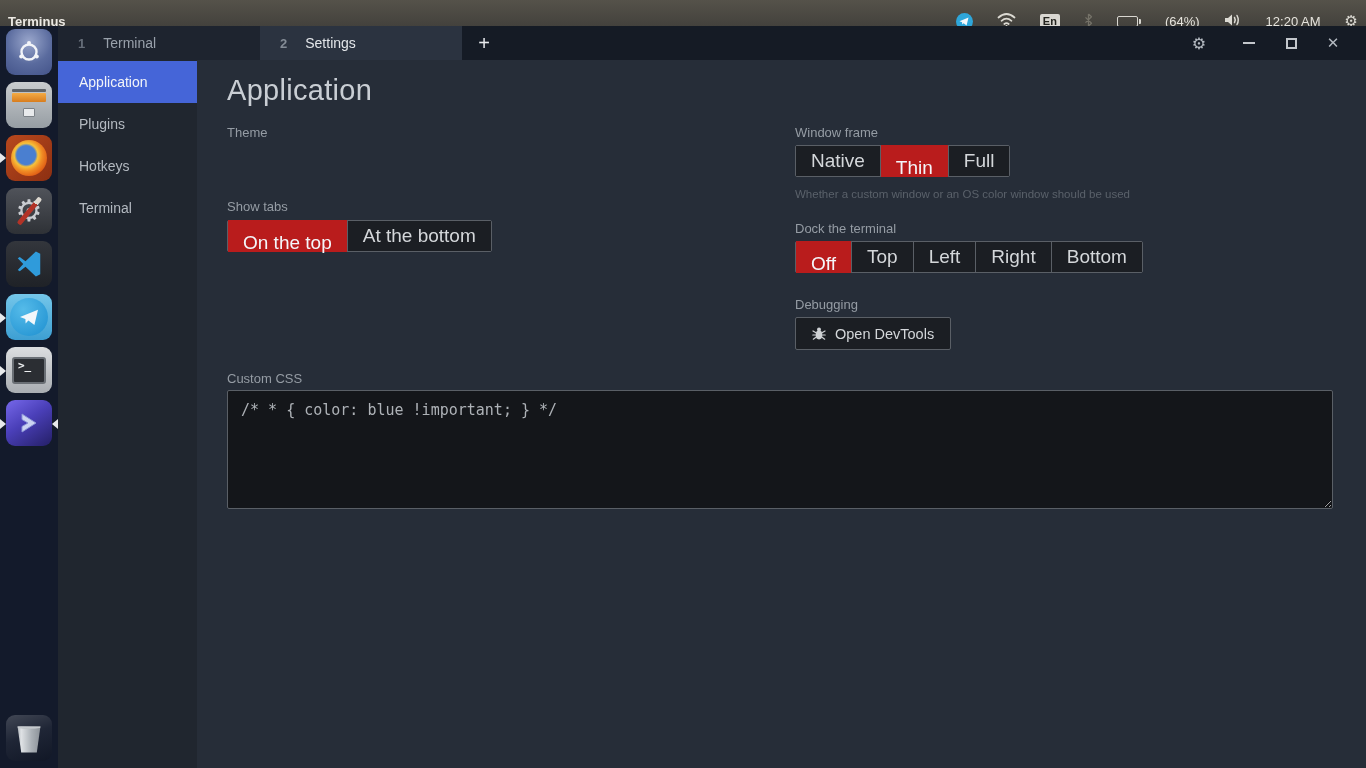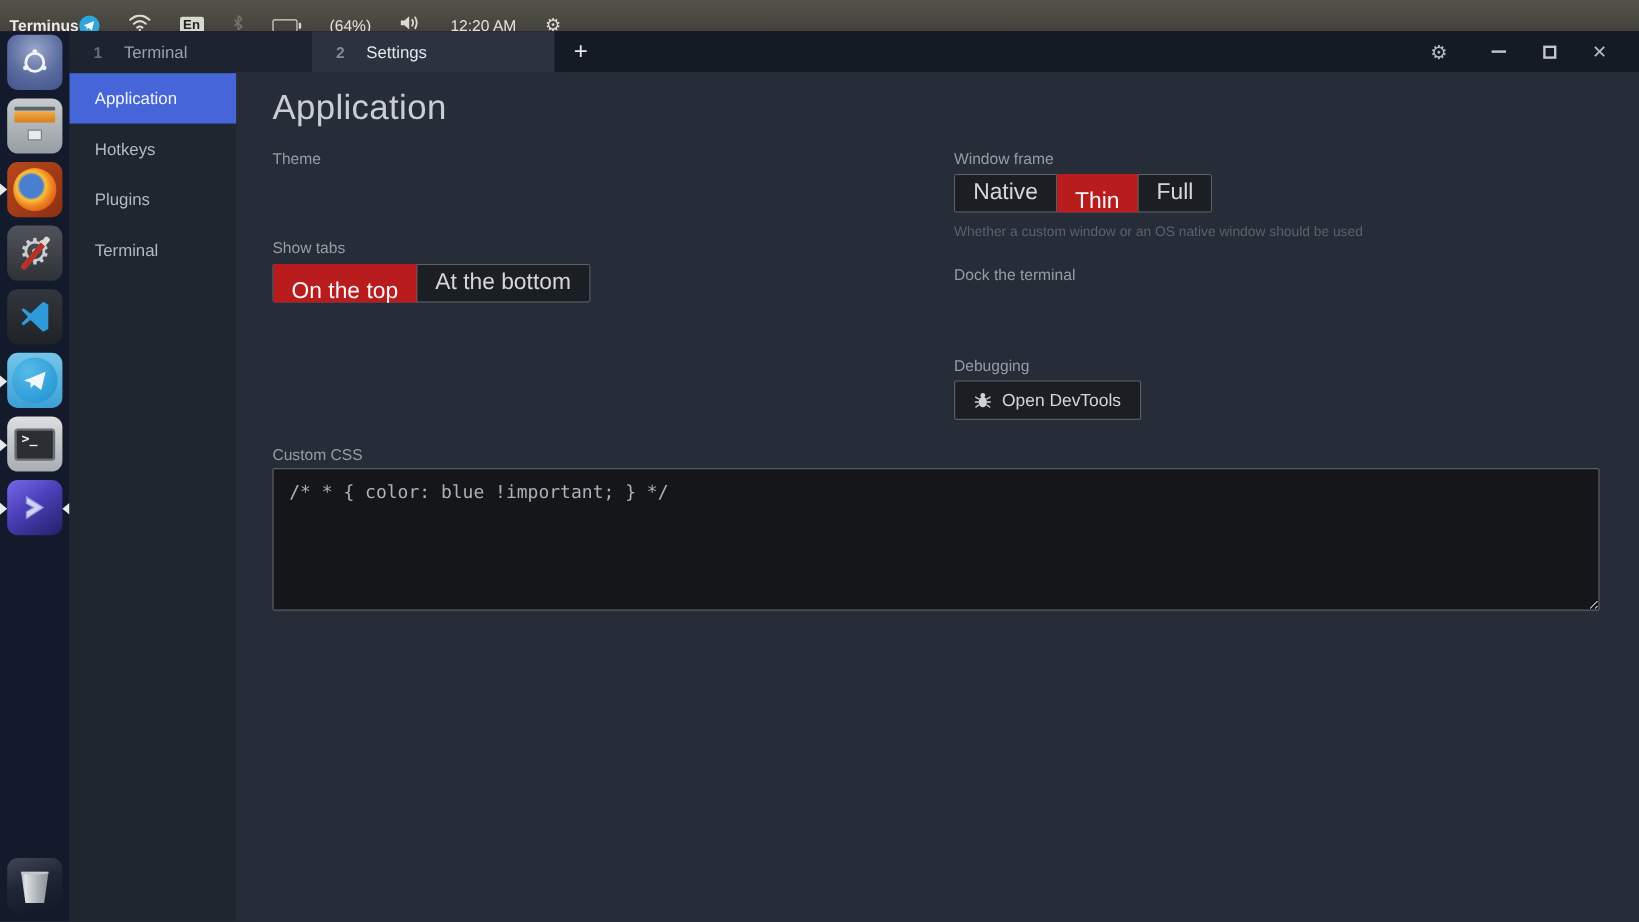--- a/index.html
+++ b/index.html
@@ -3,21 +3,21 @@
 <meta charset="utf-8">
 <style>
   * { margin:0; padding:0; box-sizing:border-box; }
   html,body { width:1366px; height:768px; overflow:hidden; background:#262d38;
               font-family:"Liberation Sans", sans-serif; }
   .screen { position:relative; width:1366px; height:768px; }
 
   
   .topbar { position:absolute; left:0; top:0; width:1366px; height:43px;
     background:linear-gradient(#55524a, #45433e 55%, #35342f);
-    display:flex; align-items:center; justify-content:flex-start; padding:0 8px; }
+    display:flex; align-items:center; justify-content:space-between; padding:0 8px; }
   .topbar-title { color:#ece9e3; font-size:13px; font-weight:bold; }
   .tray { display:flex; align-items:center; gap:24px; }
   .tray, .tray * { color:#dcdad3; }
   .tg-circle { width:17px; height:17px; border-radius:50%; background:#2ea6da;
     display:flex; align-items:center; justify-content:center; }
   .kbd-badge { background:#d9d7d1; color:#24241f; font-size:11px; font-weight:bold;
     padding:1px 3px; border-radius:2px; line-height:13px; }
   .battery { display:flex; align-items:center; gap:1px; }
   .batt-body { width:21px; height:11px; border:1px solid #d9d7d1; border-radius:2px; padding:1px; }
   .batt-fill { height:100%; width:64%; background:#d9d7d1; border-radius:1px; }
@@ -245,45 +245,52 @@
             <span class="tb-max-box"></span>
           </span>
         <span class="tb-btn tb-close glyph">✕</span>
       </div>
     </div>
 
     <div class="win-body">
 
       <div class="side">
         <div class="side-item active">Application</div>
+        <div class="side-item">Plugins</div>
         <div class="side-item">Hotkeys</div>
-        <div class="side-item">Plugins</div>
         <div class="side-item">Terminal</div>
       </div>
 
       <div class="content">
         <div class="page-title">Application</div>
 
         <div class="form-label" style="left:30px; top:65px">Theme</div>
 
         <div class="form-label" style="left:30px; top:139px">Show tabs</div>
         <div class="btn-group" style="left:30px; top:160px">
           <span class="opt selected">On the top</span>
           <span class="opt">At the bottom</span>
         </div>
 
         <div class="form-label" style="left:598px; top:65px">Window frame</div>
         <div class="btn-group" style="left:598px; top:85px">
           <span class="opt">Native</span>
           <span class="opt selected">Thin</span>
           <span class="opt">Full</span>
         </div>
-        <div class="hint" style="left:598px; top:128px">Whether a custom window or an OS native window should be used</div>
+        <div class="hint" style="left:598px; top:128px">Whether a custom window or an OS color window should be used</div>
 
         <div class="form-label" style="left:598px; top:161px">Dock the terminal</div>
+        <div class="btn-group" style="left:598px; top:181px">
+          <span class="opt selected">Off</span>
+          <span class="opt">Top</span>
+          <span class="opt">Left</span>
+          <span class="opt">Right</span>
+          <span class="opt">Bottom</span>
+        </div>
 
         <div class="form-label" style="left:598px; top:237px">Debugging</div>
         <div class="dev-btn">
           <svg width="14" height="15" viewBox="0 0 14 15">
             <ellipse cx="7" cy="9" rx="3.4" ry="4.4" fill="#cfd2d5"></ellipse>
             <circle cx="7" cy="3.6" r="2" fill="#cfd2d5"></circle>
             <g stroke="#cfd2d5" stroke-width="1.2" stroke-linecap="round">
               <path d="M3.6 6.5 L1 5"></path>
                 <path d="M3.3 9 L0.8 9"></path>
                 <path d="M3.6 11.5 L1.3 13.2"></path>

